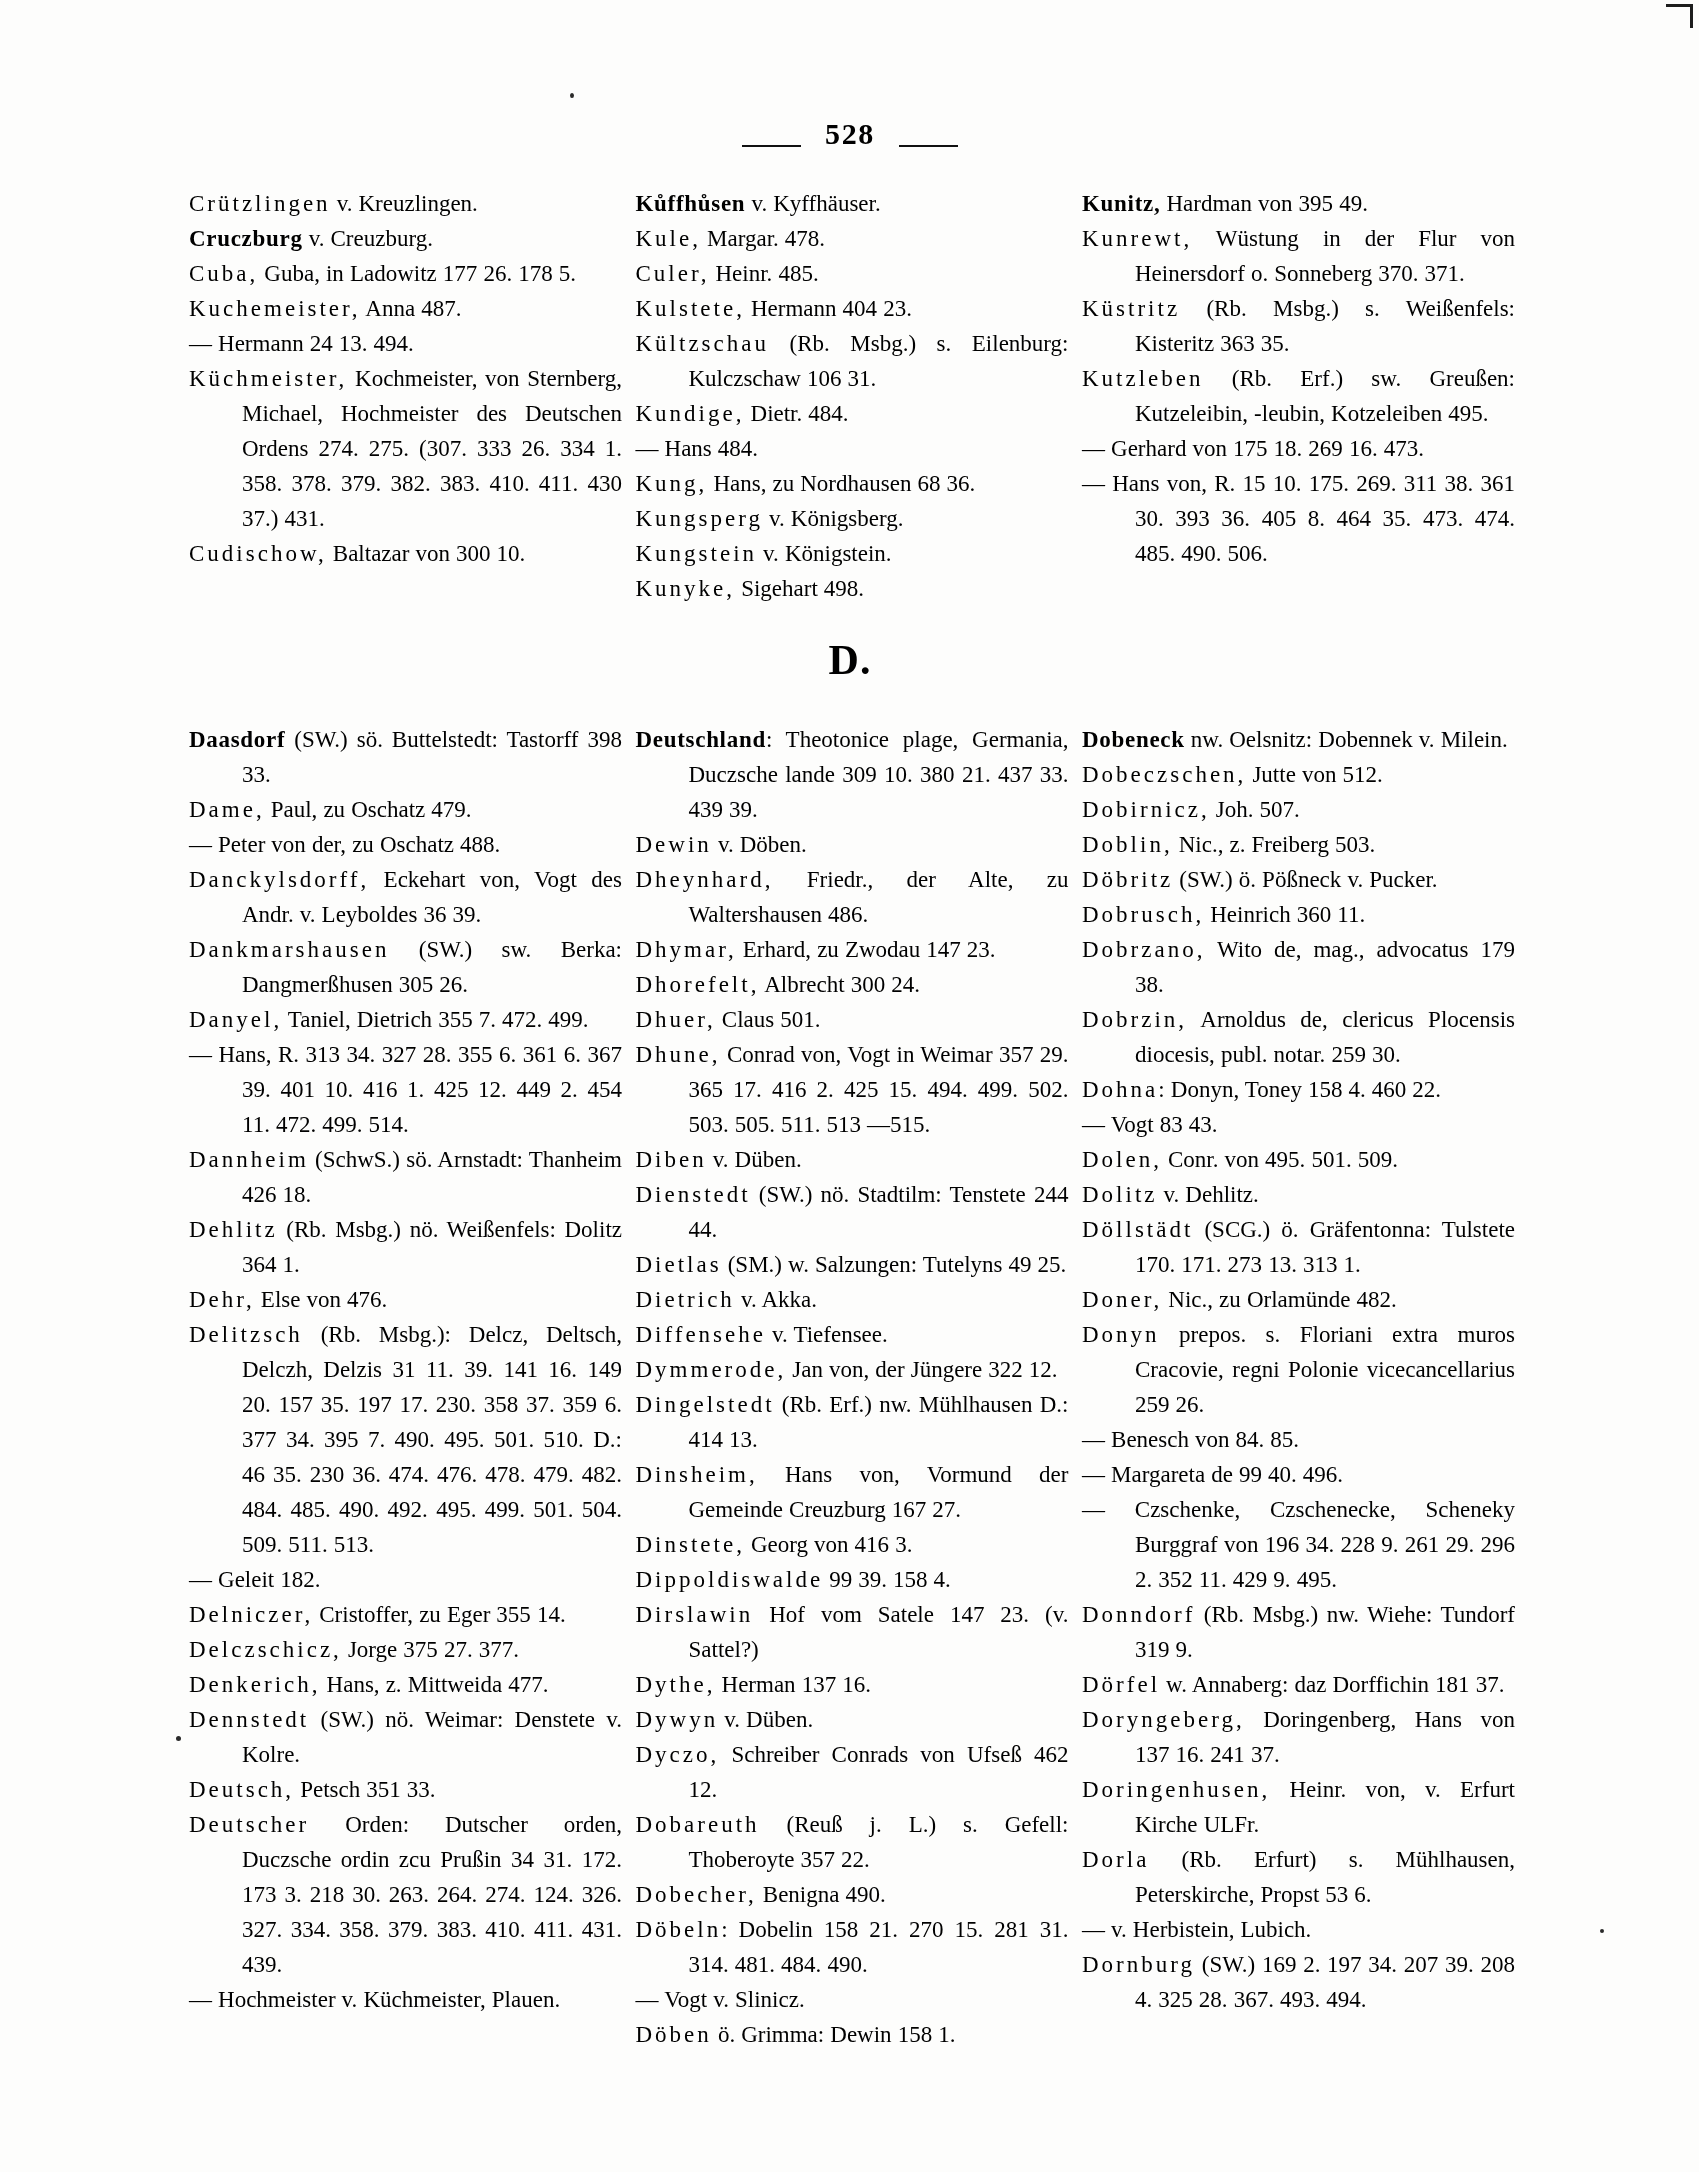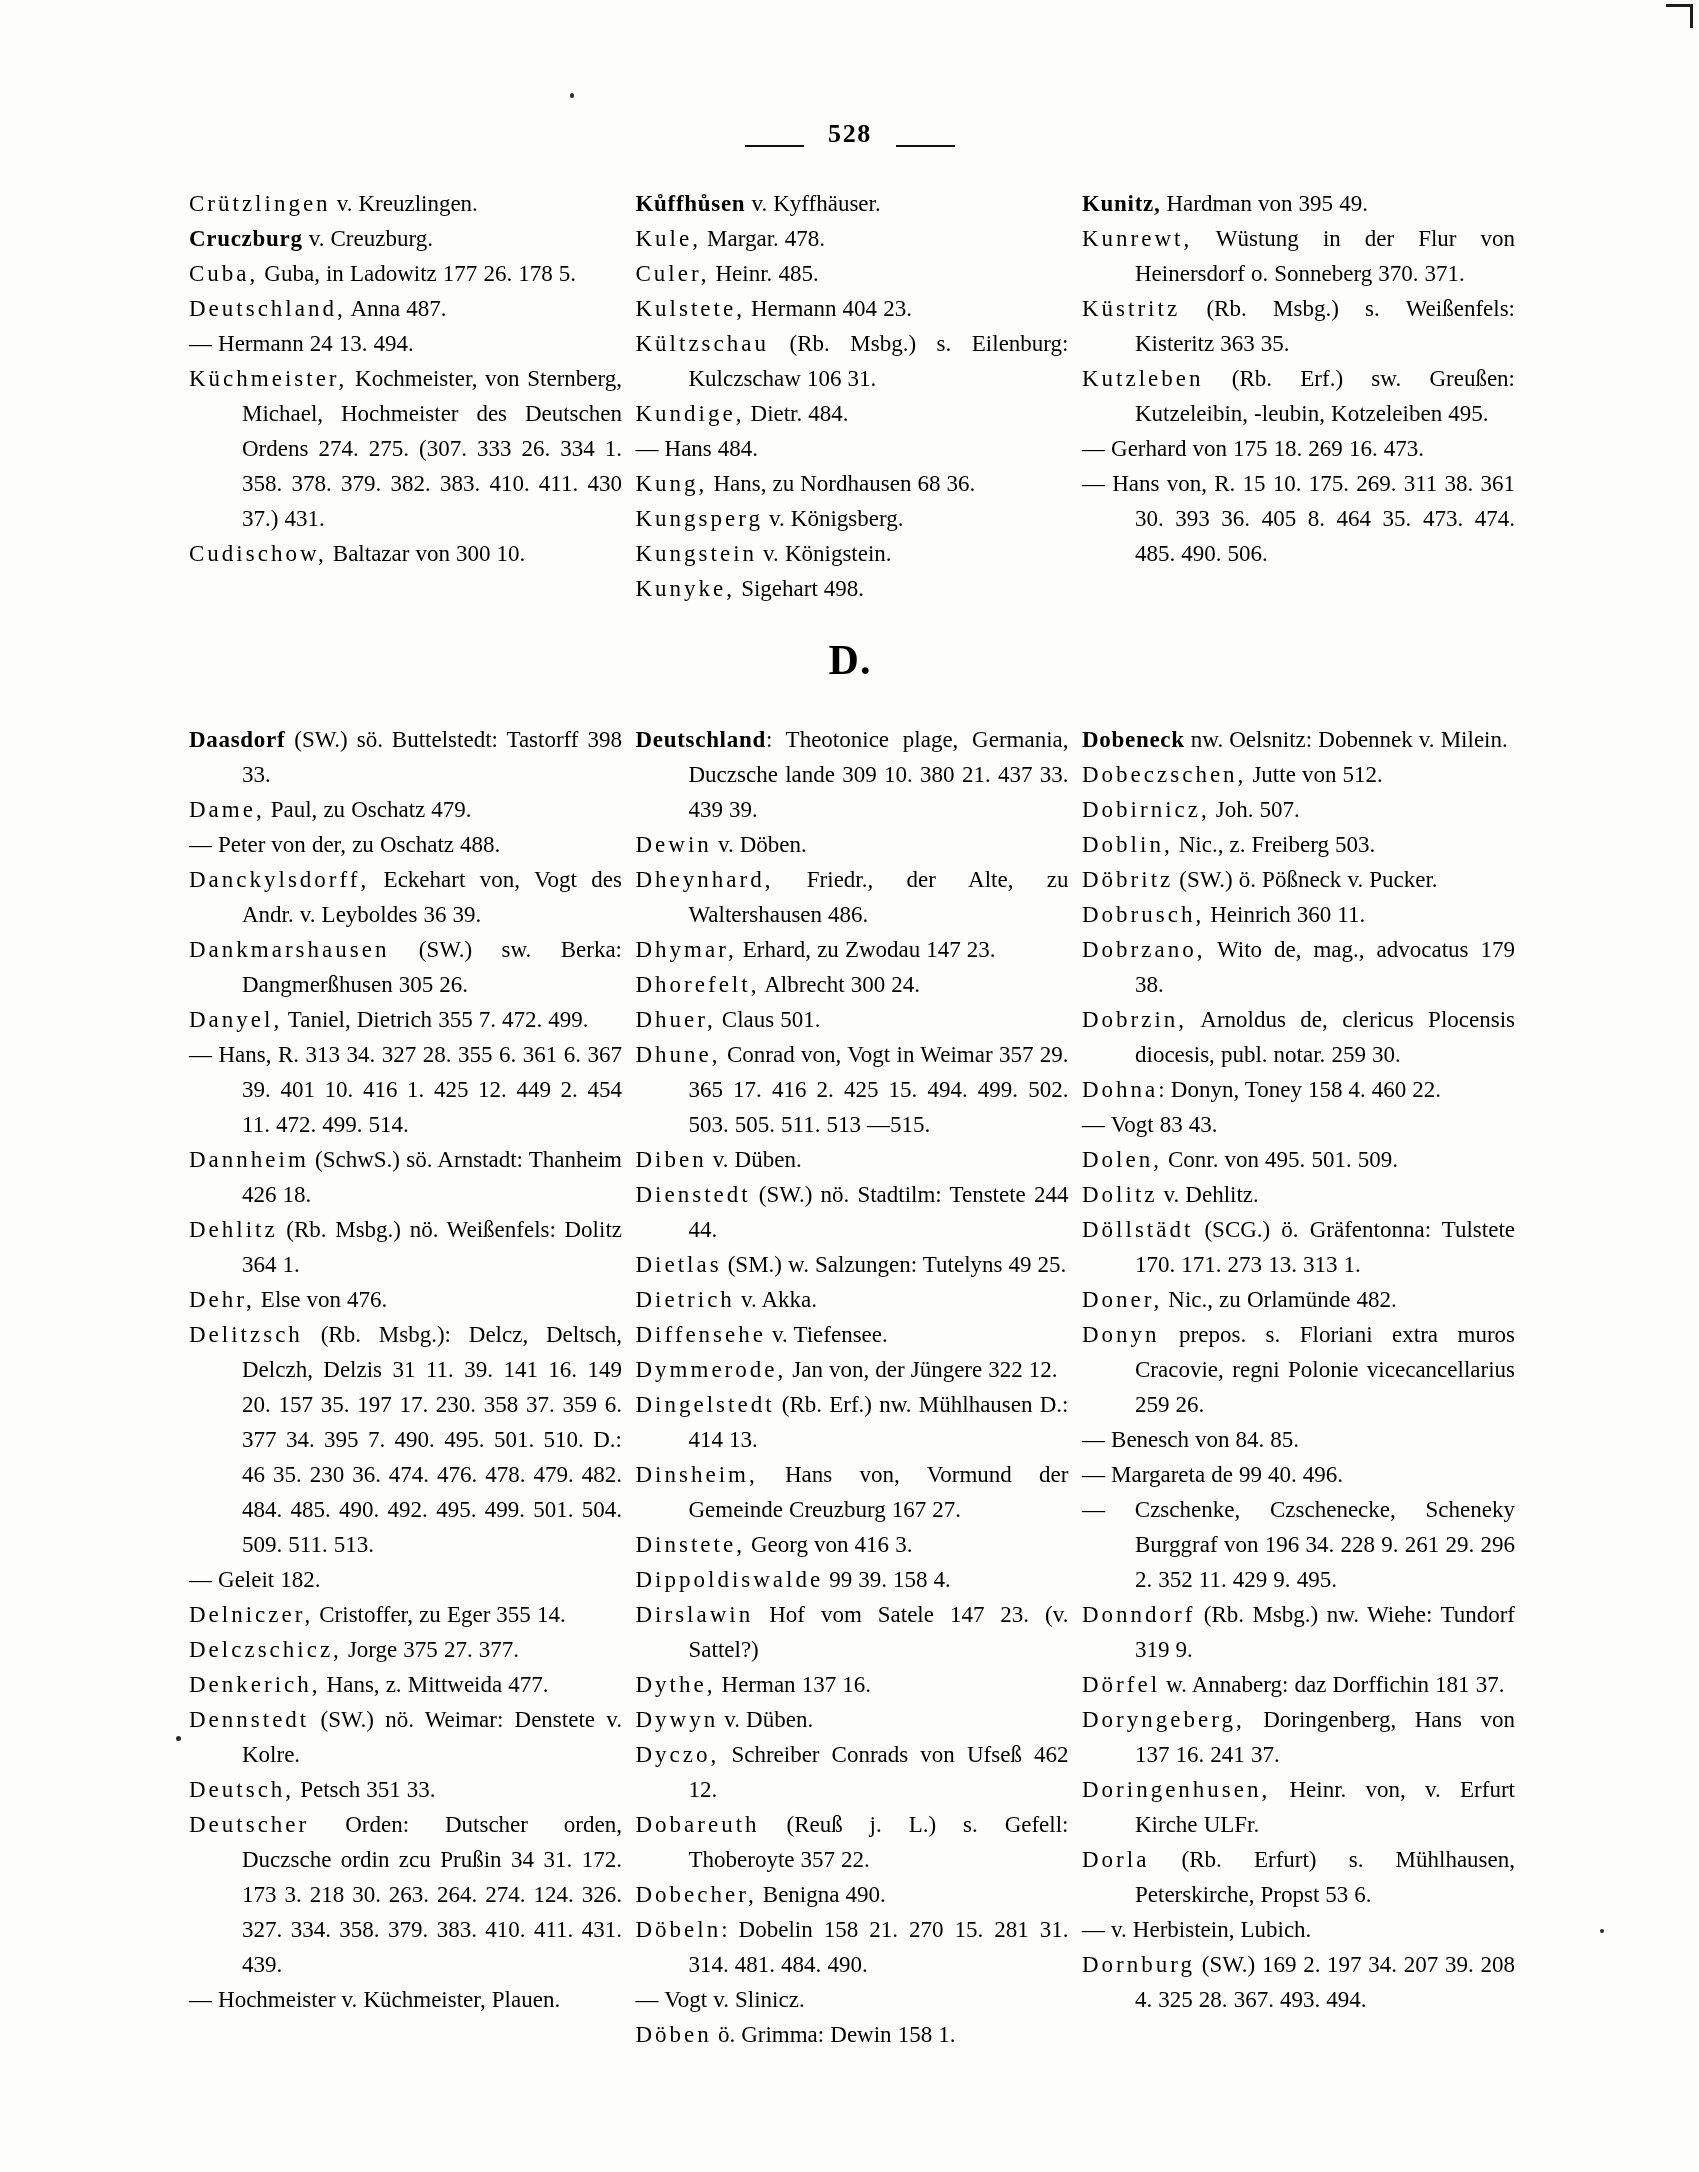--- a/index.html
+++ b/index.html
@@ -46,21 +46,21 @@
   }
   .runhead .rule {
     display: inline-block;
     width: 59px;
     height: 2.7px;
     background: #111;
     transform: translateY(12px);
   }
   .runhead .folio {
     font-family: "Liberation Serif", "DejaVu Serif", serif;
-    font-size: 26px;
+    font-size: 30px;
     font-weight: 700;
     letter-spacing: 1.6px;
   }
 
   
   .block {
     position: absolute;
     display: flex;
     gap: 0;
   }
@@ -128,21 +128,21 @@
     <span class="rule"></span>
     <span class="folio">528</span>
     <span class="rule"></span>
   </div>
 
   <div class="block" id="block-k" style="left:189px; top:186px; width:1326px;">
     <div class="col" id="k-col-1">
         <p class="entry"><span class="hd">Crützlingen</span><span class="rest"> v. Kreuzlingen.</span></p>
         <p class="entry lead"><span class="hd">Cruczburg</span><span class="rest"> v. Creuzburg.</span></p>
         <p class="entry"><span class="hd">Cuba,</span><span class="rest"> Guba,  in  Ladowitz 177 26. 178 5.</span></p>
-        <p class="entry"><span class="hd">Deutschland,</span><span class="rest"> Anna 487.</span></p>
+        <p class="entry"><span class="hd">Kuchemeister,</span><span class="rest"> Anna 487.</span></p>
         <p class="entry"><span class="hd dash">—</span><span class="rest"> Hermann 24 13. 494.</span></p>
         <p class="entry"><span class="hd">Küchmeister,</span><span class="rest"> Kochmeister,  von Sternberg, Michael, Hochmeister des Deutschen Ordens 274. 275. (307. 333 26. 334 1. 358. 378. 379. 382. 383. 410. 411. 430 37.) 431.</span></p>
         <p class="entry"><span class="hd">Cudischow,</span><span class="rest"> Baltazar von 300 10.</span></p>
       </div>
     <div class="col" id="k-col-2">
         <p class="entry lead"><span class="hd">Kůffhůsen</span><span class="rest"> v. Kyffhäuser.</span></p>
         <p class="entry"><span class="hd">Kule,</span><span class="rest"> Margar. 478.</span></p>
         <p class="entry"><span class="hd">Culer,</span><span class="rest"> Heinr. 485.</span></p>
         <p class="entry"><span class="hd">Kulstete,</span><span class="rest"> Hermann 404 23.</span></p>
         <p class="entry"><span class="hd">Kültzschau</span><span class="rest"> (Rb. Msbg.) s. Eilenburg: Kulczschaw 106 31.</span></p>

